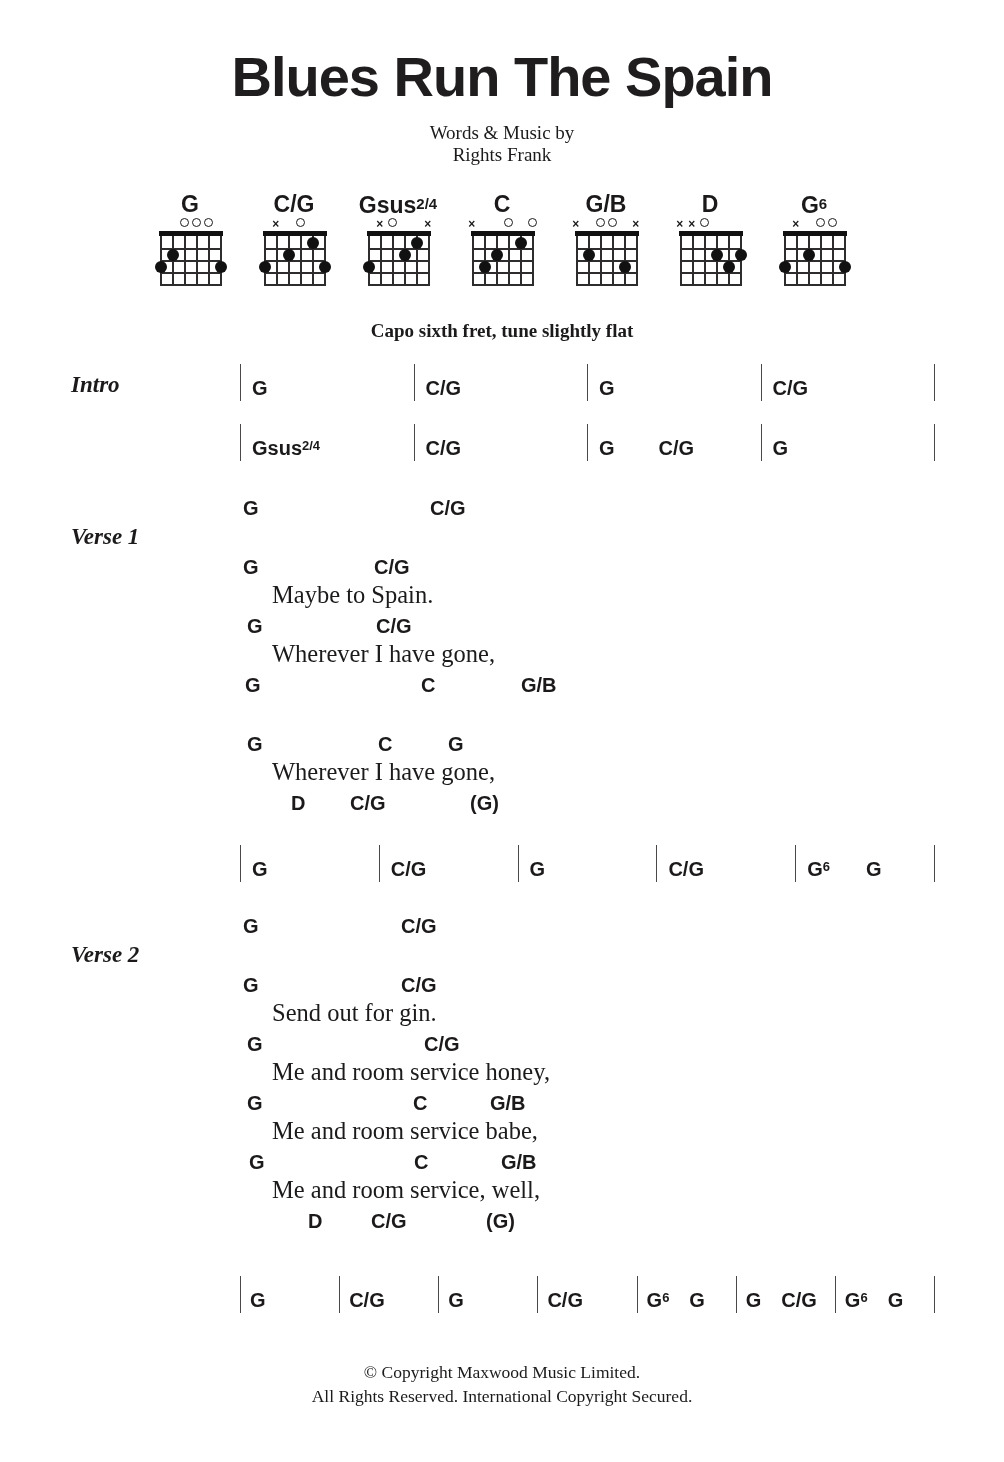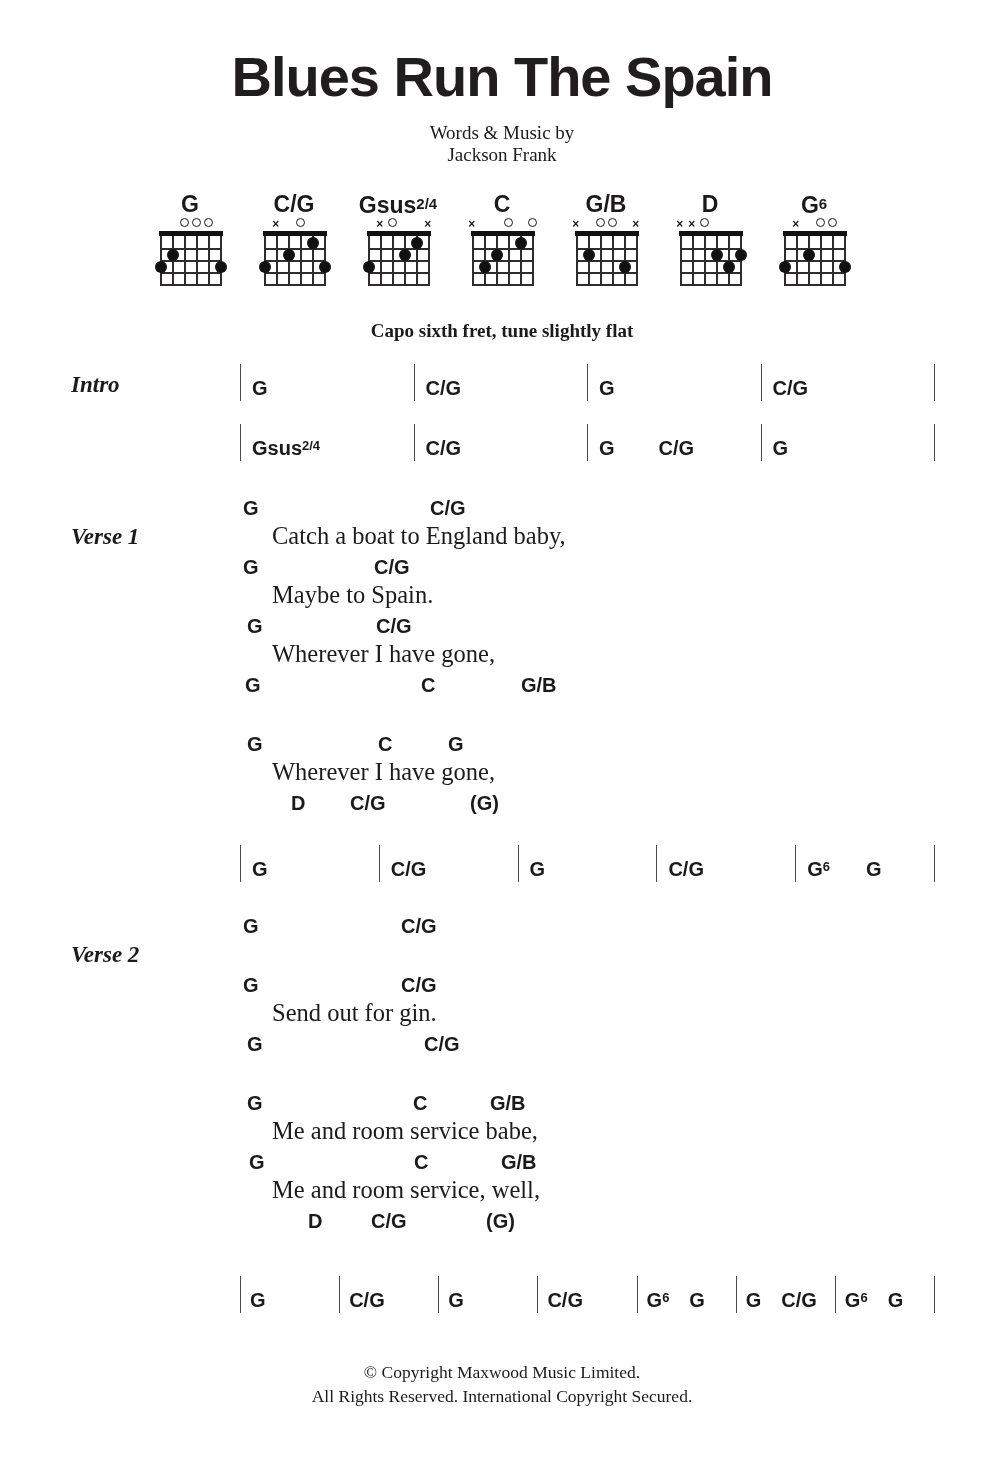--- a/index.html
+++ b/index.html
@@ -58,21 +58,21 @@
   .vwrap{position:absolute;left:0;width:1004px;}
   .vline{position:absolute;left:0;width:100%;height:59px;}
   .vline .chord{position:absolute;top:0;font-size:20px;}
   .lyric{position:absolute;top:24px;font-size:24.5px;white-space:pre;color:#1c1a1b;}
 </style>
 </head>
 <body>
 
 <div class="title">Blues Run The Spain</div>
 <div class="byline byline1">Words &amp; Music by</div>
-<div class="byline byline2">Jackson Frank</div>
+<div class="byline byline2">Rights Frank</div>
 
 <div class="diagrams">
     <div class="dcell">
       <div class="dlabel">G</div>
       <div class="markers">
         <span class="mk mo" style="left: 41.6px;"></span>
         <span class="mk mo" style="left: 53.6px;"></span>
         <span class="mk mo" style="left: 65.6px;"></span>
       </div>
       <div class="grid">
@@ -269,21 +269,20 @@
     <div class="bar">
       <span class="chord">G</span>
     </div>
   </div>
 
 <div class="slabel" style="top:524px">Verse 1</div>
 <div class="vwrap" style="top:498px">
     <div class="vline" style="top: 0px;">
       <span class="chord" style="position: absolute; left: 243px;">G</span>
       <span class="chord" style="position: absolute; left: 430px;">C/G</span>
-      <div class="lyric" style="left: 272px;">Catch a boat to England baby,</div>
     </div>
     <div class="vline" style="top: 59px;">
       <span class="chord" style="position: absolute; left: 243px;">G</span>
       <span class="chord" style="position: absolute; left: 374px;">C/G</span>
       <div class="lyric" style="left: 272px;">Maybe to Spain.</div>
     </div>
     <div class="vline" style="top: 118px;">
       <span class="chord" style="position: absolute; left: 247px;">G</span>
       <span class="chord" style="position: absolute; left: 376px;">C/G</span>
       <div class="lyric" style="left: 272px;">Wherever I have gone,</div>
@@ -332,20 +331,21 @@
       <span class="chord" style="position: absolute; left: 401px;">C/G</span>
     </div>
     <div class="vline" style="top: 59px;">
       <span class="chord" style="position: absolute; left: 243px;">G</span>
       <span class="chord" style="position: absolute; left: 401px;">C/G</span>
       <div class="lyric" style="left: 272px;">Send out for gin.</div>
     </div>
     <div class="vline" style="top: 118px;">
       <span class="chord" style="position: absolute; left: 247px;">G</span>
       <span class="chord" style="position: absolute; left: 424px;">C/G</span>
+      <div class="lyric" style="left: 272px;">Me and room service honey,</div>
     </div>
     <div class="vline" style="top: 177px;">
       <span class="chord" style="position: absolute; left: 247px;">G</span>
       <span class="chord" style="position: absolute; left: 413px;">C</span>
       <span class="chord" style="position: absolute; left: 490px;">G/B</span>
       <div class="lyric" style="left: 272px;">Me and room service babe,</div>
     </div>
     <div class="vline" style="top: 236px;">
       <span class="chord" style="position: absolute; left: 249px;">G</span>
       <span class="chord" style="position: absolute; left: 414px;">C</span>

